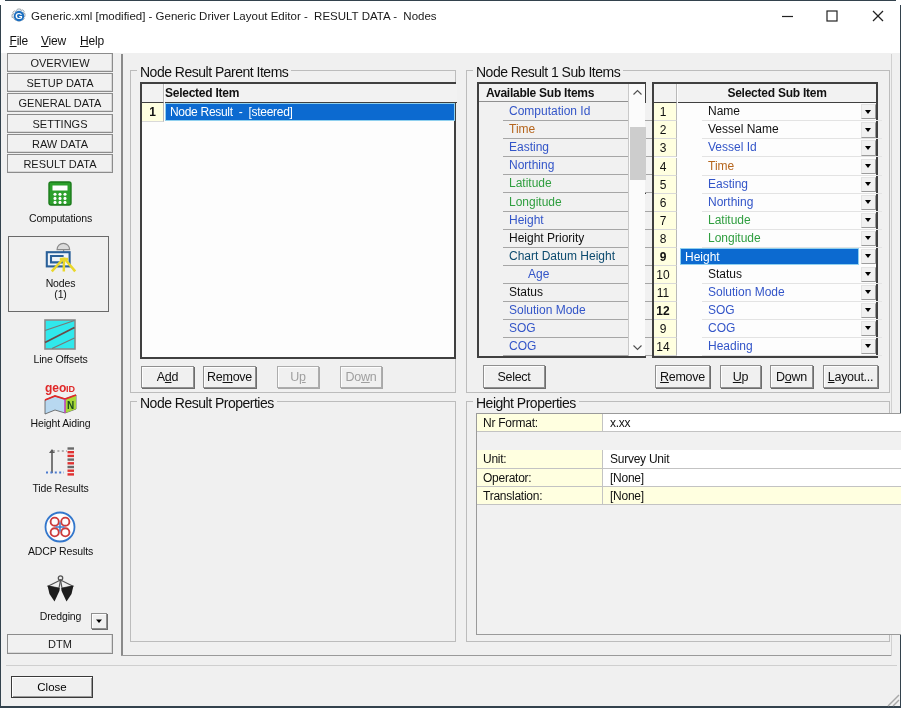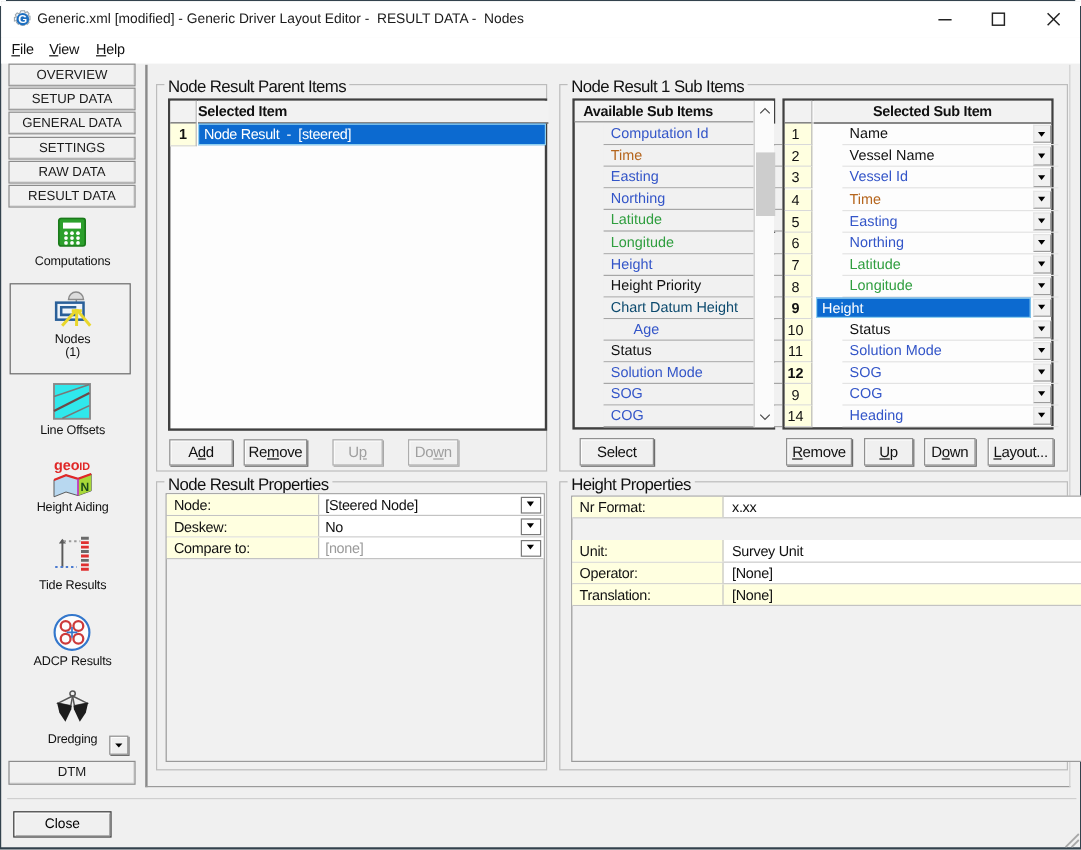--- a/index.html
+++ b/index.html
@@ -190,37 +190,20 @@
     <div class="cellnum" style="left:0; top:19.3px; width:22px; height:18.4px; line-height:18px; font-weight:bold;">1</div>
     <div class="abs sel" style="left:23px; top:19.3px; width:290px; height:18px; font-size:12px; letter-spacing:-0.3px; line-height:16px; padding-left:4px;">Node Result&nbsp; -&nbsp; [steered]</div>
   </div>
   <div class="btn" style="left:140px; top:365px; width:53px; height:22px; line-height:21px;">A<u>d</u>d</div>
   <div class="btn" style="left:202px; top:365px; width:53px; height:22px; line-height:21px;">Re<u>m</u>ove</div>
   <div class="btn dis" style="left:276px; top:365px; width:42px; height:22px; line-height:21px;">U<u>p</u></div>
   <div class="btn dis" style="left:339px; top:365px; width:42px; height:22px; line-height:21px;">Do<u>w</u>n</div>
 
   <div class="abs group" style="left:129px; top:400px; width:326px; height:241px;">
     <div class="glabel">Node Result Properties</div>
-  </div>
-  <div class="pgrid" style="left:137px; top:410px; width:316px; height:224px;">
-    <div class="prow" style="top:0; height:18px;">
-      <div class="plabel" style="width:127px; line-height:18px; padding-left:6px;">Node:</div>
-      <div class="pval" style="left:128px; line-height:18px; padding-left:4px;">[Steered Node]</div>
-      <div class="drop" style="right:2px; top:1.5px; height:14px;"></div>
-    </div>
-    <div class="prow" style="top:18px; height:18px;">
-      <div class="plabel" style="width:127px; line-height:18px; padding-left:6px;">Deskew:</div>
-      <div class="pval" style="left:128px; line-height:18px; padding-left:4px;">No</div>
-      <div class="drop" style="right:2px; top:1.5px; height:14px;"></div>
-    </div>
-    <div class="prow" style="top:36px; height:18px;">
-      <div class="plabel" style="width:127px; line-height:18px; padding-left:6px;">Compare to:</div>
-      <div class="pval" style="left:128px; line-height:18px; padding-left:4px; color:#9a9a9a;">[none]</div>
-      <div class="drop" style="right:2px; top:1.5px; height:14px;"></div>
-    </div>
   </div>
 
   <div class="abs group" style="left:465px; top:69px; width:424px; height:323px;">
     <div class="glabel">Node Result 1 Sub Items</div>
   </div>
   <div id="availlist" class="abs dtable" style="left:476px; top:81px; width:169px; height:276px;">
   <div class="thead" style="left:0; top:0; width:149px; height:18px; line-height:18px; padding-left:7px; border-bottom:1px solid #909090;">Available Sub Items</div>
   <div class="citem" style="left:0; top:19.0px; width:149px; height:18.1px; line-height:17.5px; color:#3355c8;">Computation Id</div>
   <div class="citem" style="left:0; top:37.1px; width:149px; height:18.1px; line-height:17.5px; color:#b5651d;">Time</div>
   <div class="citem" style="left:0; top:55.2px; width:149px; height:18.1px; line-height:17.5px; color:#3355c8;">Easting</div>

